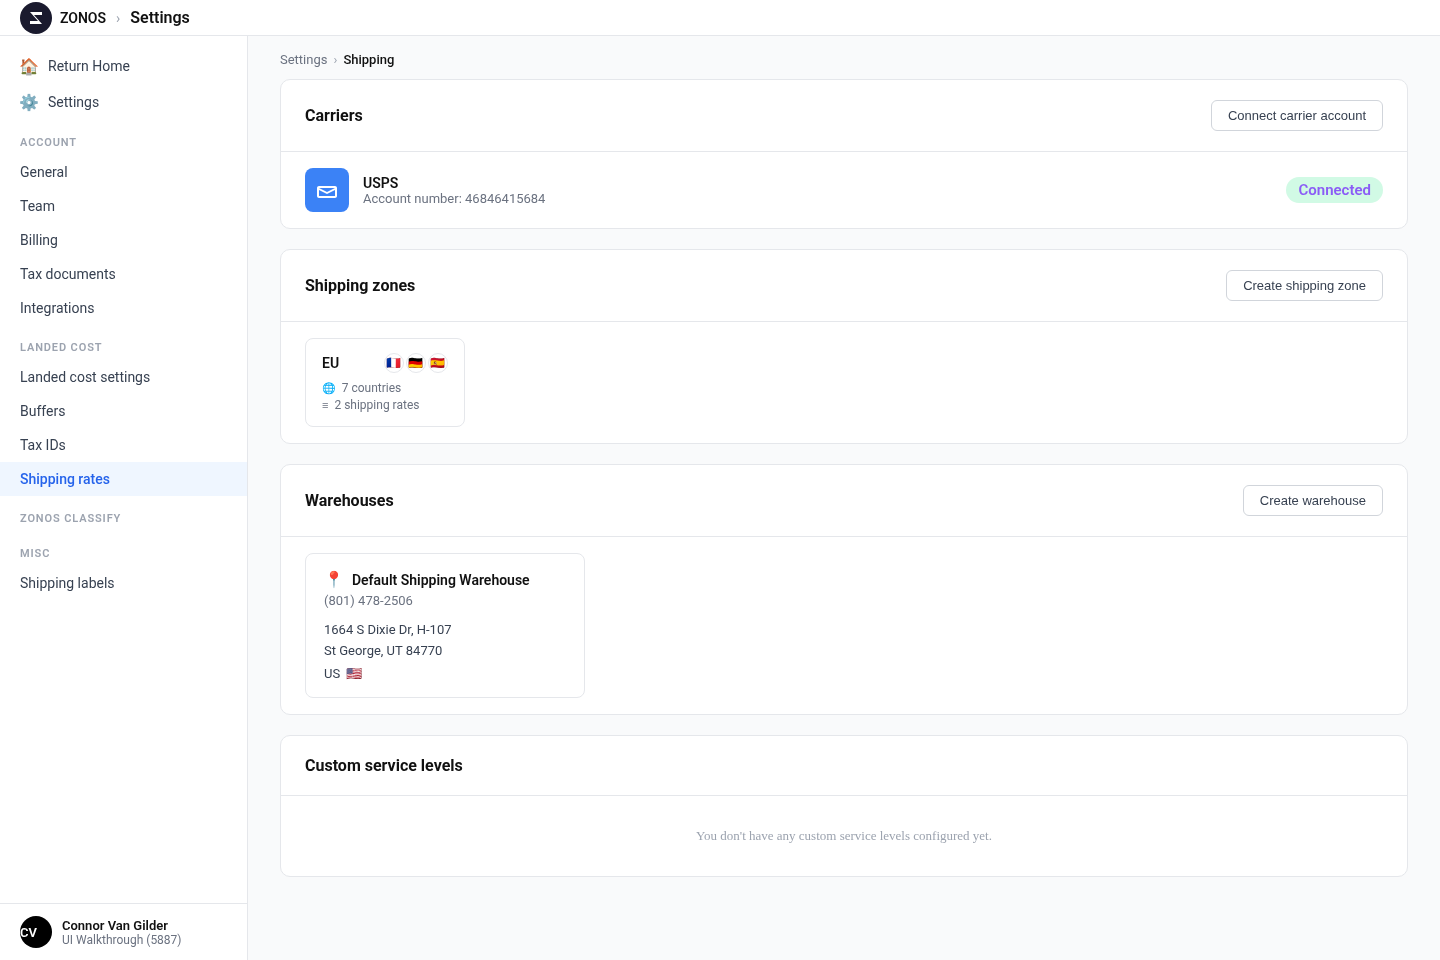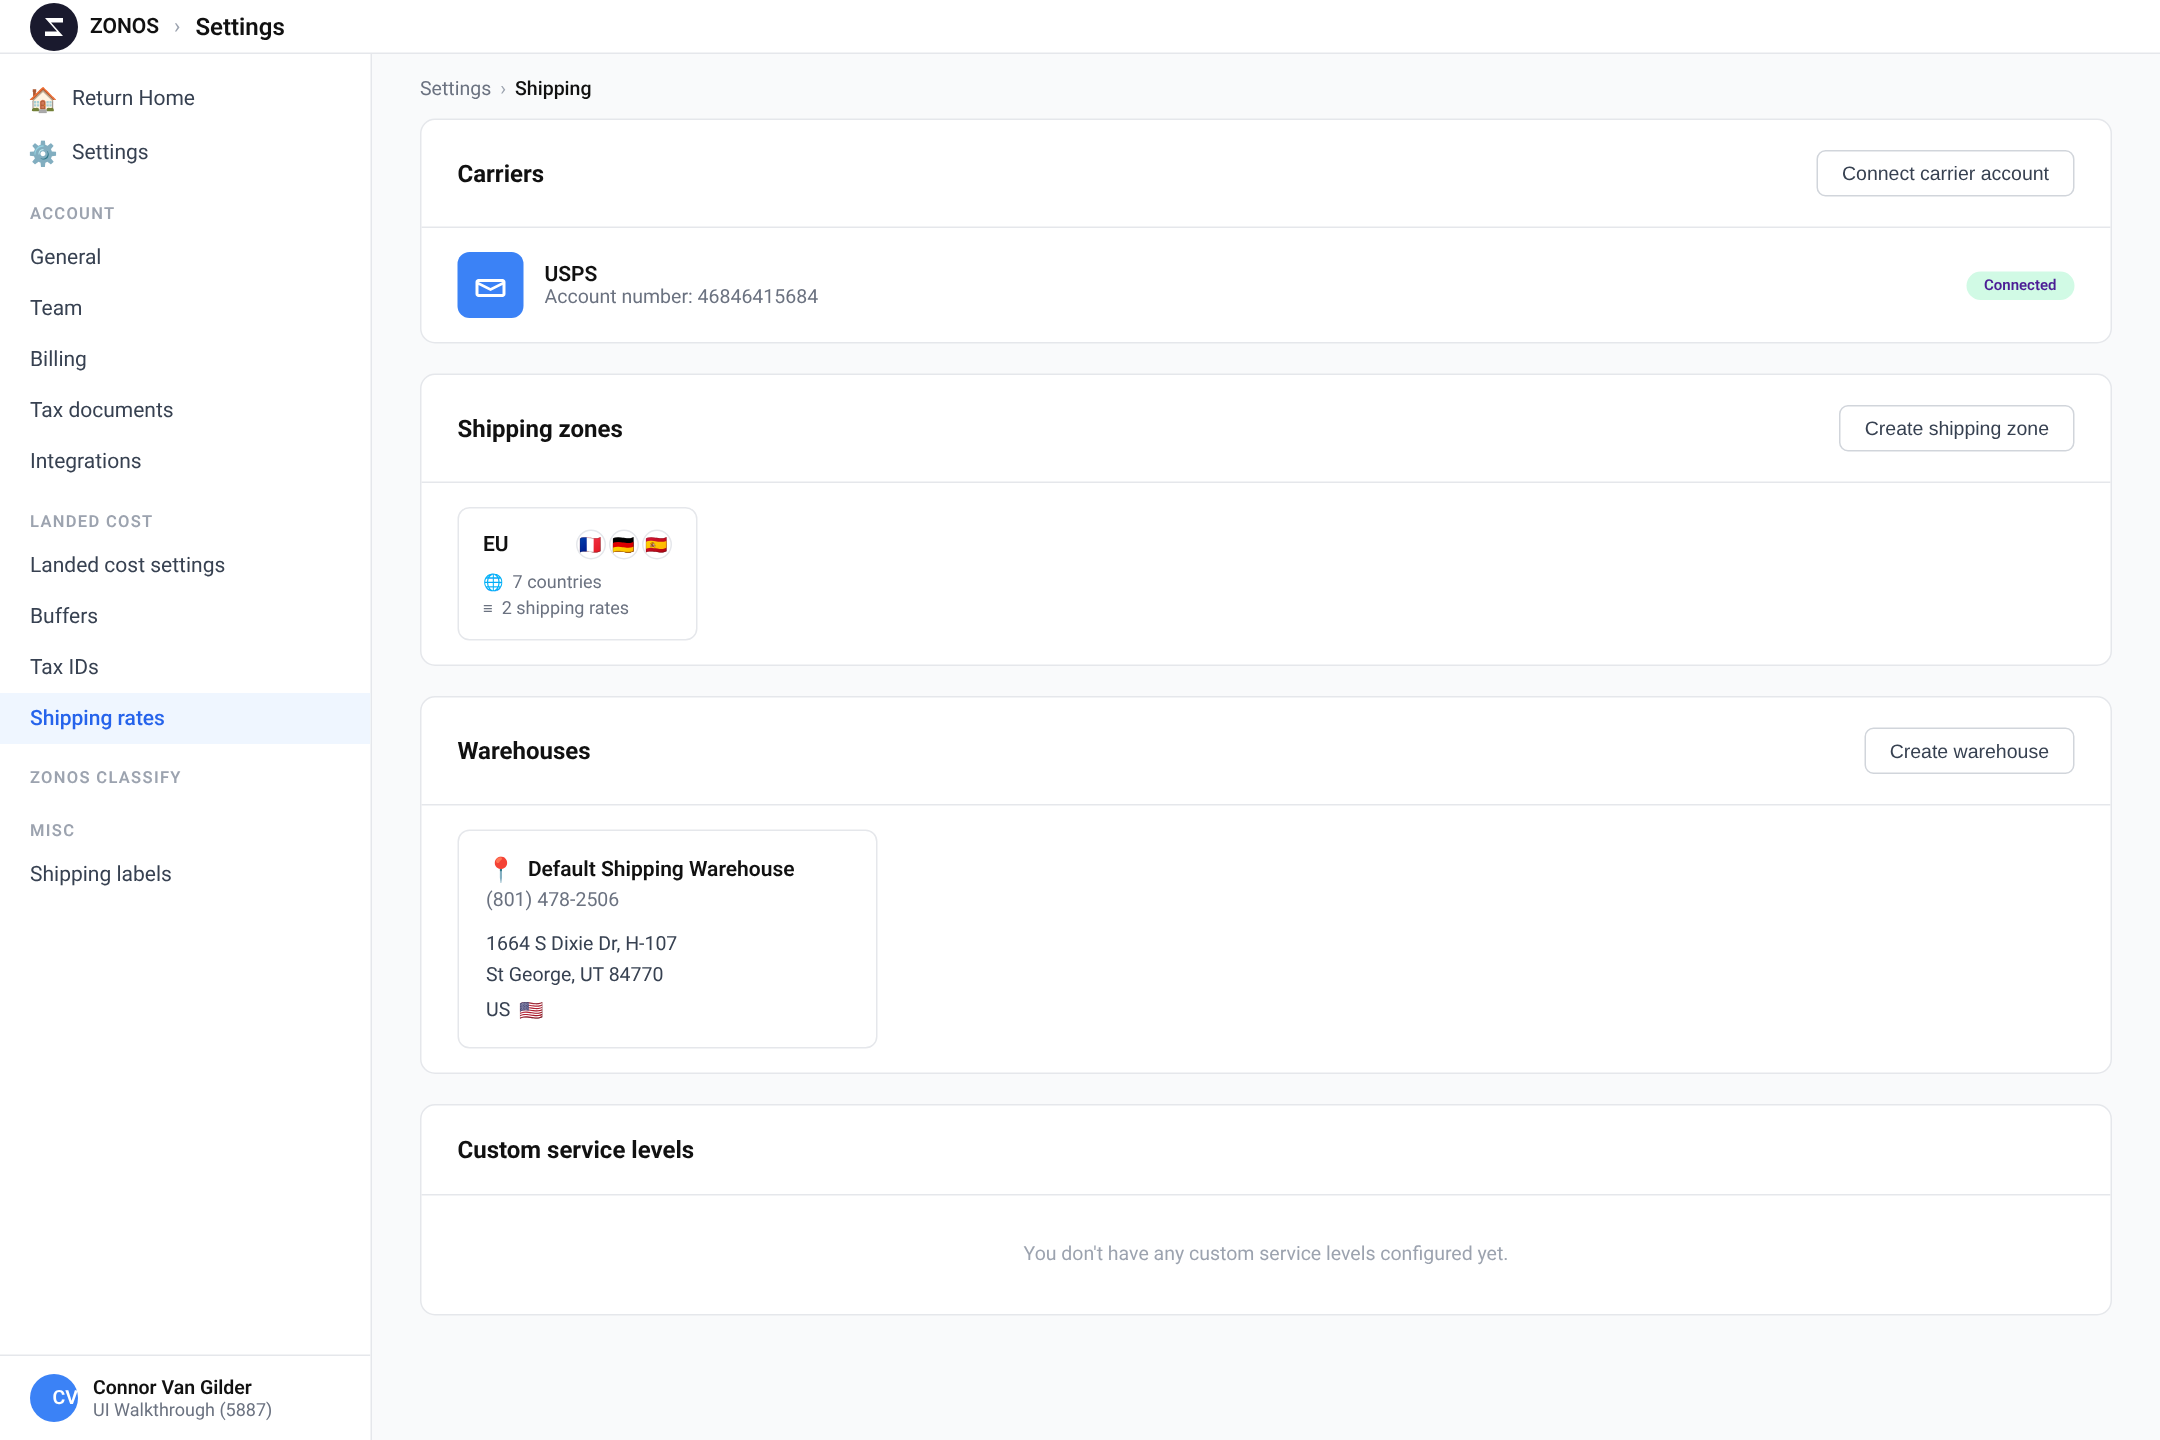--- a/index.html
+++ b/index.html
@@ -97,24 +97,24 @@
       border-top: 1px solid #e5e7eb;
       padding: 12px 20px;
       display: flex;
       align-items: center;
       gap: 10px;
     }
     .avatar {
       width: 32px;
       height: 32px;
       border-radius: 50%;
-      background: #3b82f6;
-      display: flex;
-      align-items: center;
-      justify-content: flex-end;
+      background: #000000;
+      display: flex;
+      align-items: center;
+      justify-content: flex-start;
       color: white;
       font-size: 13px;
       font-weight: 600;
       overflow: hidden;
     }
     .sidebar-user-info {}
     .sidebar-user-name { font-size: 13px; font-weight: 600; color: #111; }
     .sidebar-user-sub { font-size: 12px; color: #6b7280; }
 
     
@@ -194,22 +194,22 @@
       flex-shrink: 0;
     }
     .carrier-icon svg { width: 24px; height: 24px; fill: white; }
     .carrier-info { flex: 1; }
     .carrier-name { font-size: 14px; font-weight: 600; color: #111; }
     .carrier-account { font-size: 13px; color: #6b7280; }
     .badge-connected {
       padding: 4px 12px;
       border-radius: 999px;
       background: #d1fae5;
-      color: #4c1d95;
-      font-size: 10px;
+      color: #8b5cf6;
+      font-size: 15px;
       font-weight: 600;
     }
 
     
     .zones-body { padding: 16px 24px; }
     .zone-card {
       display: inline-flex;
       flex-direction: column;
       border: 1px solid #e5e7eb;
       border-radius: 8px;
@@ -263,21 +263,21 @@
       align-items: center;
       gap: 8px;
       margin-bottom: 4px;
     }
     .warehouse-name { font-size: 14px; font-weight: 600; color: #111; }
     .warehouse-phone { font-size: 13px; color: #6b7280; margin-bottom: 12px; }
     .warehouse-address { font-size: 13px; color: #374151; line-height: 1.6; }
     .warehouse-country { display: flex; align-items: center; gap: 6px; font-size: 13px; color: #374151; margin-top: 4px; }
 
     
-    .custom-body { padding: 20px 24px; }
+    .custom-body { padding: 20px 24px; font-family: Liberation Serif, serif; }
     .empty-text { font-size: 13px; color: #9ca3af; text-align: center; padding: 12px 0; }
 
     
     .pin-icon { color: #374151; font-size: 16px; }
   </style>
 </head>
 <body>
 
 <div class="top-bar">
   <div class="top-bar-logo">

